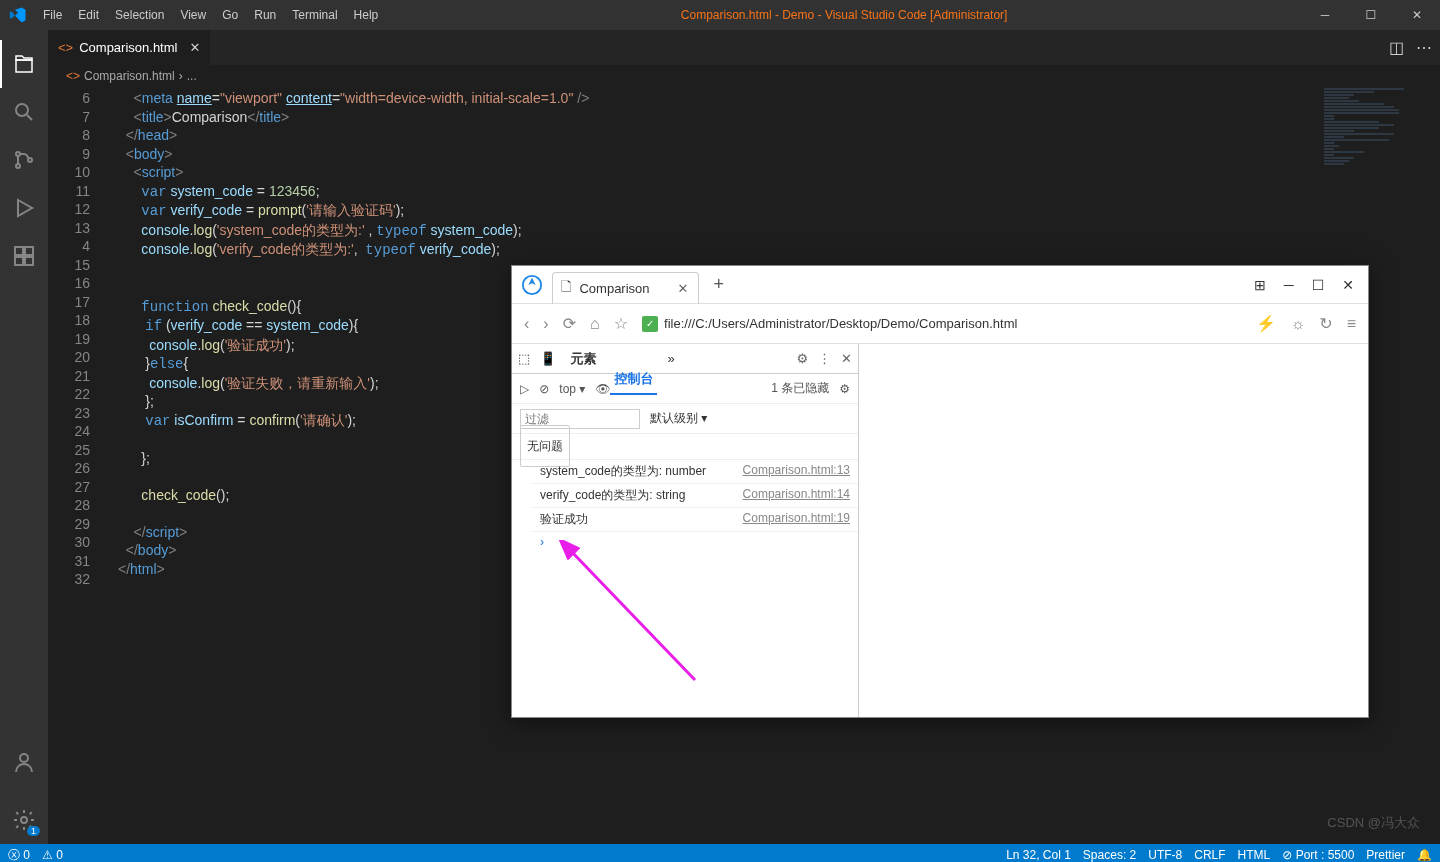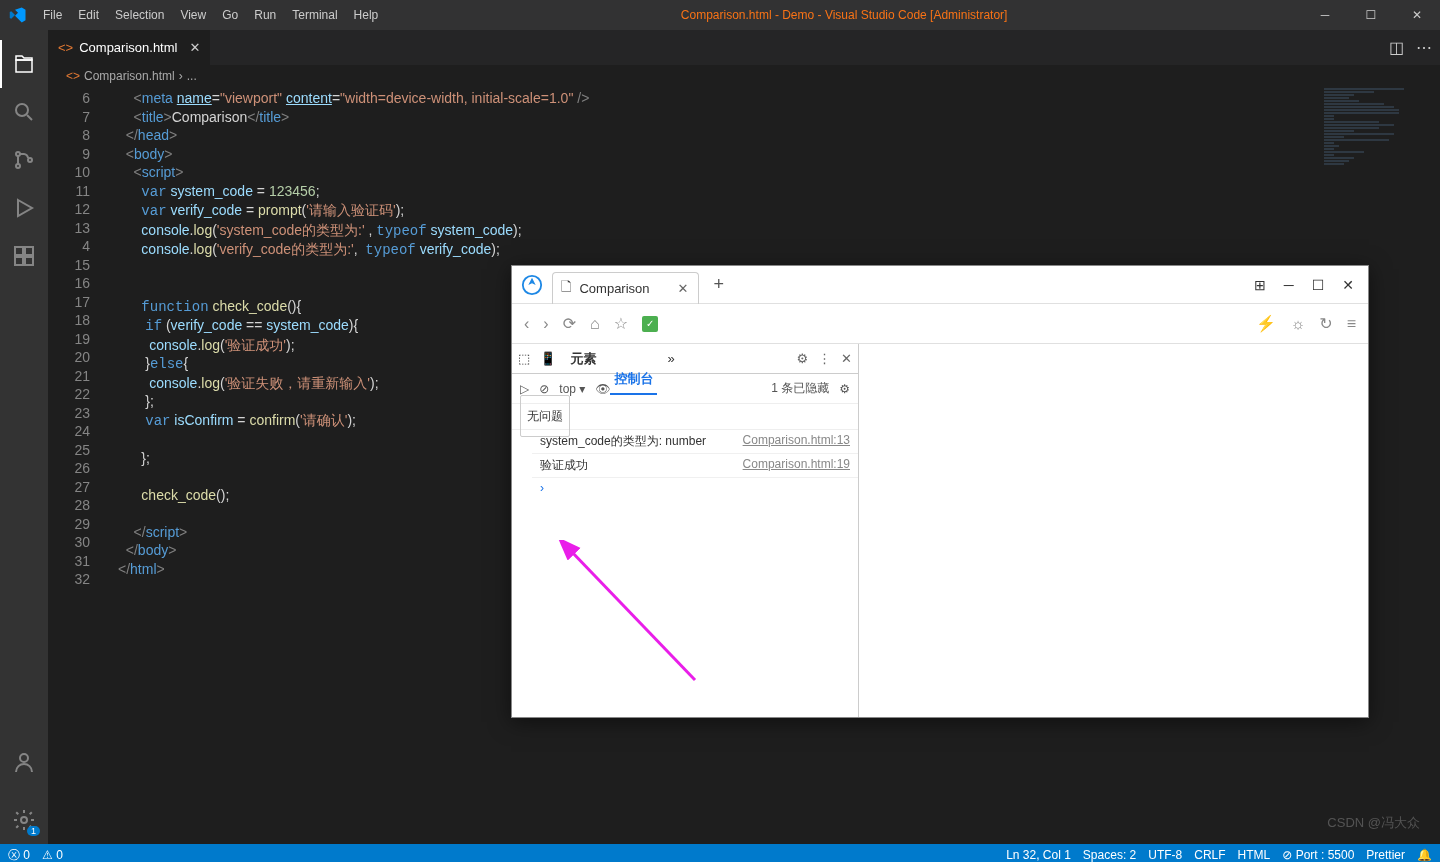--- a/index.html
+++ b/index.html
@@ -305,20 +305,21 @@
     </div>
   </div>
   <div class="br-addr">
     <span class="navbtn">‹</span>
     <span class="navbtn">›</span>
     <span class="navbtn">⟳</span>
     <span class="navbtn">⌂</span>
     <span class="navbtn">☆</span>
     <div class="urlbar">
       <span class="shield">✓</span>
+      <span>file:///C:/Users/Administrator/Desktop/Demo/Comparison.html</span>
     </div>
     <span class="navbtn" style="color:#4caf50">⚡</span>
     <span class="navbtn">☼</span>
     <span class="navbtn">↻</span>
     <span class="navbtn">≡</span>
   </div>
   <div class="devtools">
     <div class="dt-panel">
       <div class="dt-tabs">
         <span>⬚</span>
@@ -333,25 +334,33 @@
         </div>
       </div>
       <div class="dt-toolbar">
         <span>▷</span>
         <span>⊘</span>
         <span>top ▾</span>
         <span>👁</span>
         <span style="margin-left:auto">1 条已隐藏</span>
         <span>⚙</span>
       </div>
+      <div class="dt-filter">
+        <input placeholder="过滤" style="">
+        <span>默认级别 ▾</span>
+      </div>
       <div class="dt-issues"><span>无问题</span></div>
       <div class="dt-console">
         <div class="dt-row">
           <span class="msg">system_code的类型为: number</span>
           <span class="src">Comparison.html:13</span>
+        </div>
+        <div class="dt-row">
+          <span class="msg">verify_code的类型为: string</span>
+          <span class="src">Comparison.html:14</span>
         </div>
         <div class="dt-row">
           <span class="msg">验证成功</span>
           <span class="src">Comparison.html:19</span>
         </div>
         <div class="dt-prompt">›</div>
       </div>
     </div>
     <div class="dt-content"></div>
   </div>

